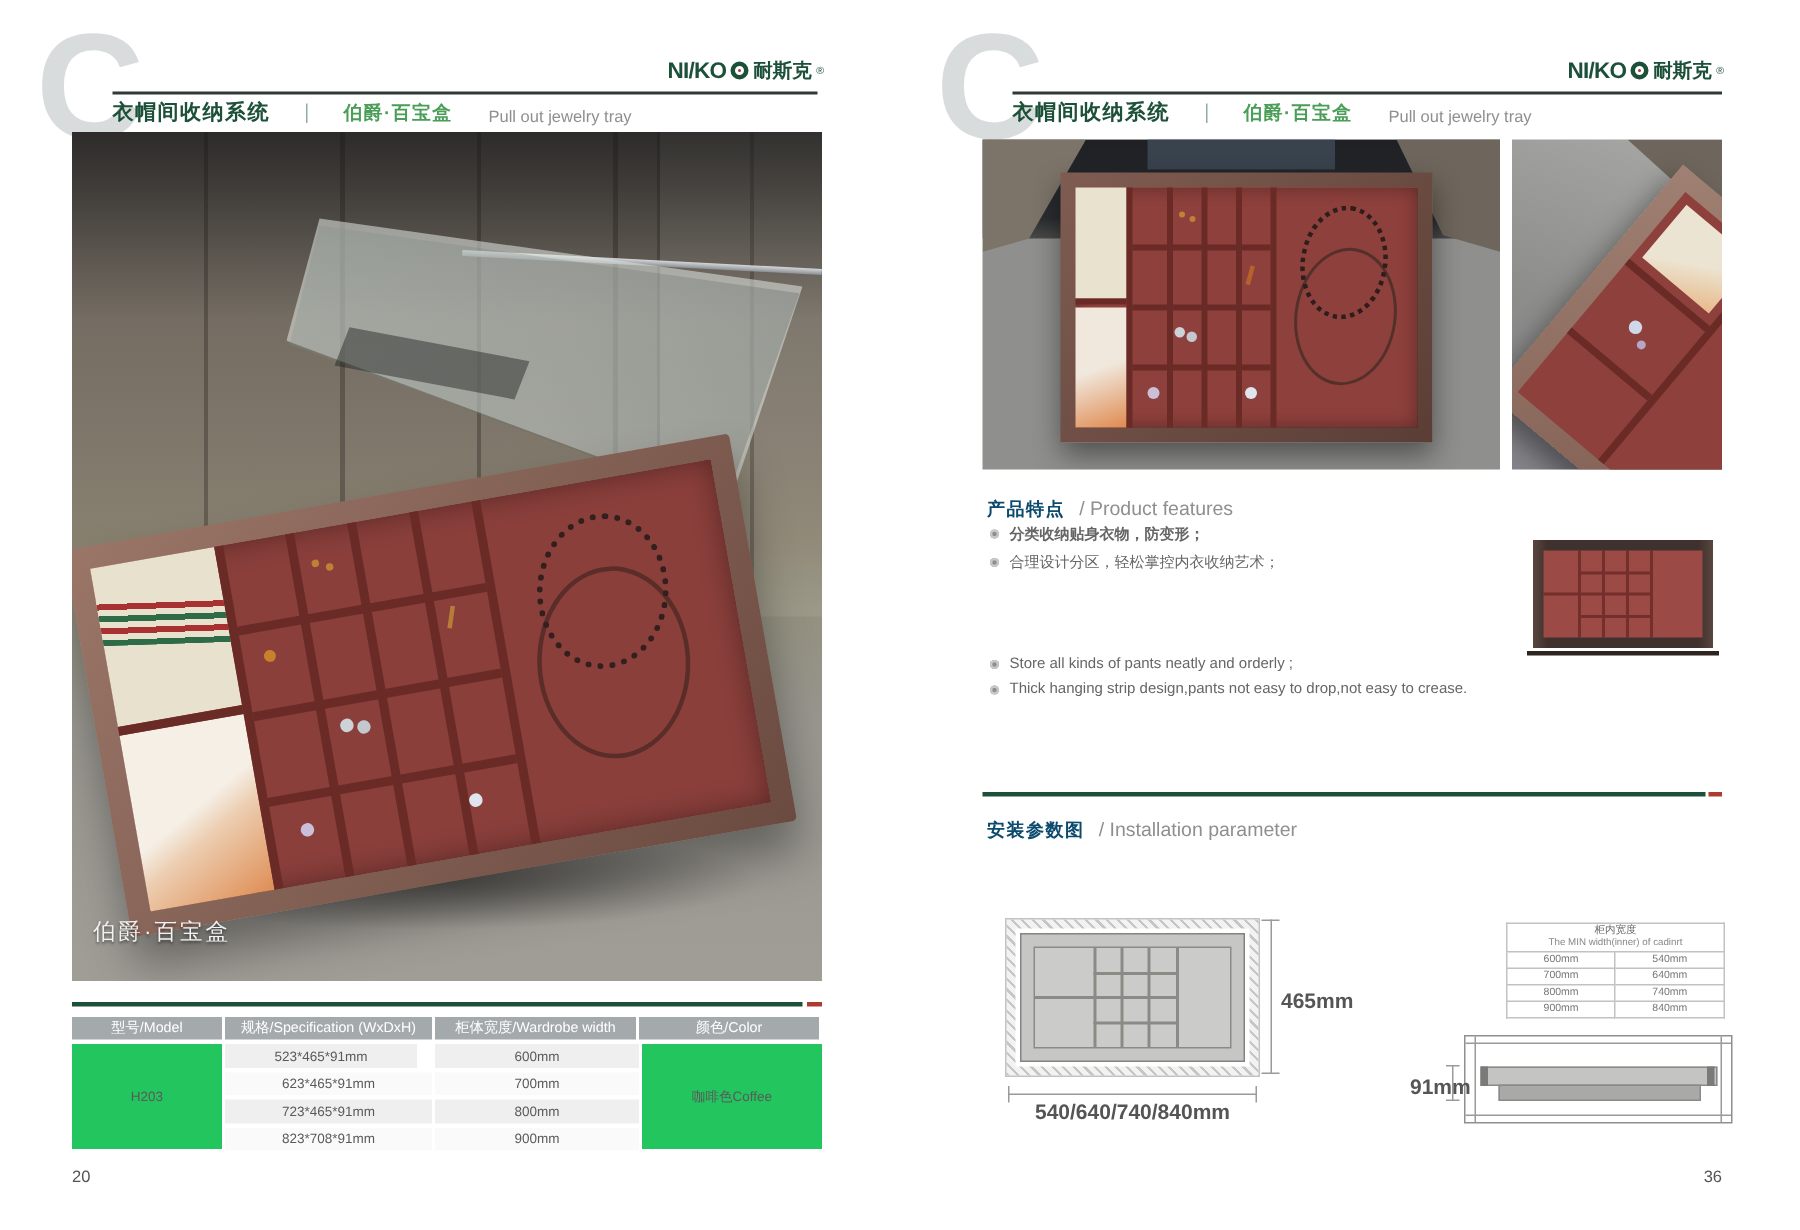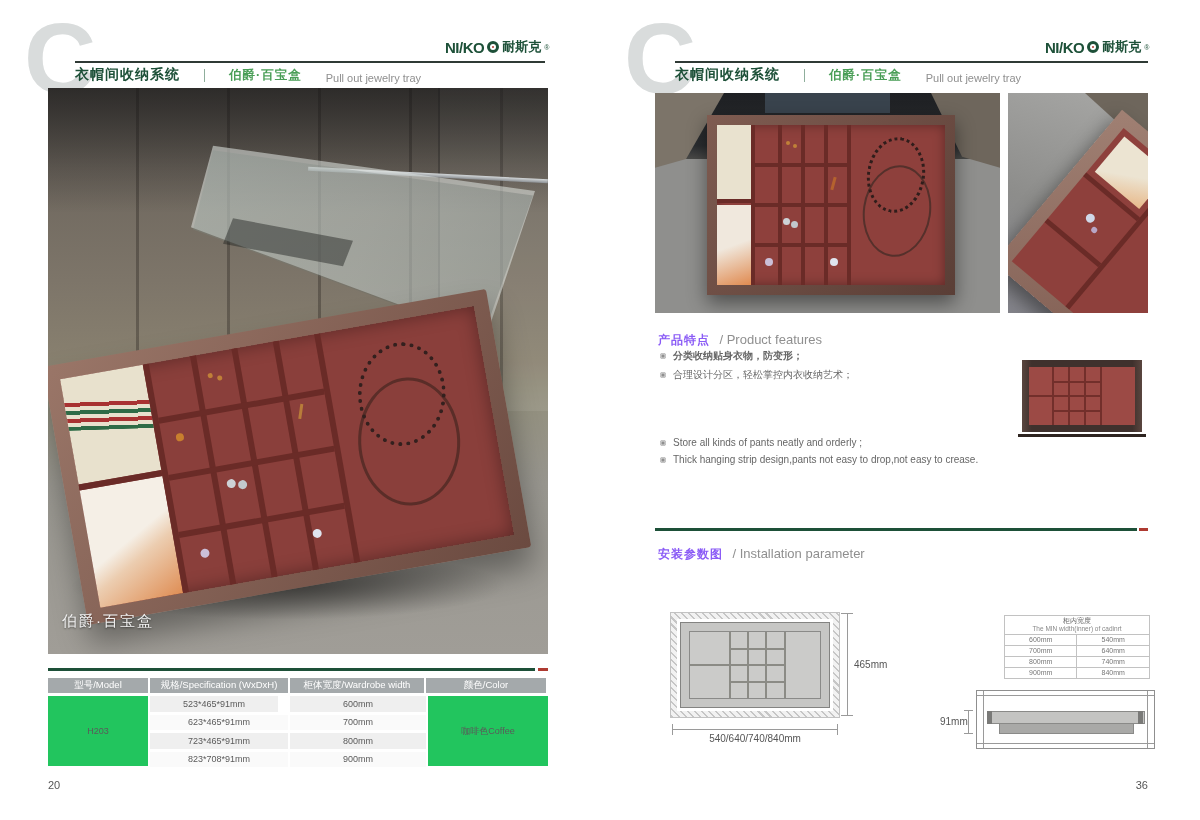--- a/index.html
+++ b/index.html
@@ -62,21 +62,21 @@
   .trayR{left:52px;top:22px;width:248px;height:180px;background:linear-gradient(135deg,#7f5c51,#5a3e36);
     box-shadow:0 8px 18px rgba(0,0,0,.45);}
   .trayR-int{inset:10px;background:#8e403c;box-shadow:inset 0 0 12px rgba(0,0,0,.35);}
   .photoR2{overflow:hidden;background:linear-gradient(200deg,#a8a8a6,#8d8d8b 55%,#83838a);}
   .r2-wood{inset:0;background:#6e665c;clip-path:polygon(55% 0,100% 0,100% 26%);}
   .trayR2{left:24px;top:64px;width:220px;height:200px;transform:rotate(40deg);
     background:linear-gradient(135deg,#a08073,#7a574c);box-shadow:0 10px 18px rgba(0,0,0,.4);}
   .trayR2-int{inset:13px;background:#8e403c;}
 
   
-  .sec-title-cn{font-size:12px;font-weight:bold;color:#8b5cf6;letter-spacing:1px;}
+  .sec-title-cn{font-size:12px;font-weight:bold;color:#0c4a6e;letter-spacing:1px;}
   .sec-title-en{font-size:13px;color:#8f8f8f;margin-left:5px;}
   .bullet-row{display:flex;align-items:center;gap:7px;}
   .bullet-ic{width:6px;height:6px;border-radius:50%;background:#8f8f8f;box-shadow:inset 0 0 0 1.5px #c9c9c9;flex:none;}
   .bullet-txt{font-size:10px;color:#666;}
   .thumb{background:#fff;}
   .thumb-frame{left:10px;top:4px;width:120px;height:72px;background:linear-gradient(90deg,#5a463f,#3f312d 8%,#3f312d 92%,#5a463f);}
   .thumb-int{inset:7px;background:#9c4a45;}
   .thumb-plinth{left:6px;top:78px;width:128px;height:3px;background:#2e2420;}
   .tline{background:#722f2b;}
 
@@ -89,21 +89,21 @@
   .merged{background:#22c55e;}
   .pgnum{font-size:11px;color:#555;}
 
   
   .tv-outer{background:repeating-linear-gradient(45deg,#c6c6c6 0 1.5px,#f2f2f2 1.5px 5px);border:1px solid #c2c2c2;}
   .tv-inner{inset:6px;background:#ffffff;}
   .tv-frame{inset:3px;background:#c6c6c4;border:1px solid #838381;}
   .tv-area{inset:8px;background:#cbcbc9;border:1px solid #8a8a88;}
   .gline{background:#8b8b85;}
   .dim-line{background:#9a9a9a;}
-  .dim-label{font-size:10px;color:#555;}
+  .dim-label{font-size:14px;color:#555;font-weight:bold;}
   .wtable{border-collapse:collapse;width:146px;}
   .wtable td{border:1px solid #c2c2c2;font-size:7px;color:#777;text-align:center;padding:1px 0;line-height:1.15;}
   .wt-title-cn{font-size:7px;color:#666;}
   .wt-title-en{font-size:6.5px;color:#888;}
   .sv-out{border:1px solid #8f8f8f;background:#fff;}
   .sv-line{background:#9a9a9a;}
   .sv-bar1{background:#c4c4c2;border:1px solid #8a8a88;}
   .sv-bar2{background:#a9a9a7;border:1px solid #8a8a88;}
   .sv-cap{background:#7a7a78;}
 </style>

